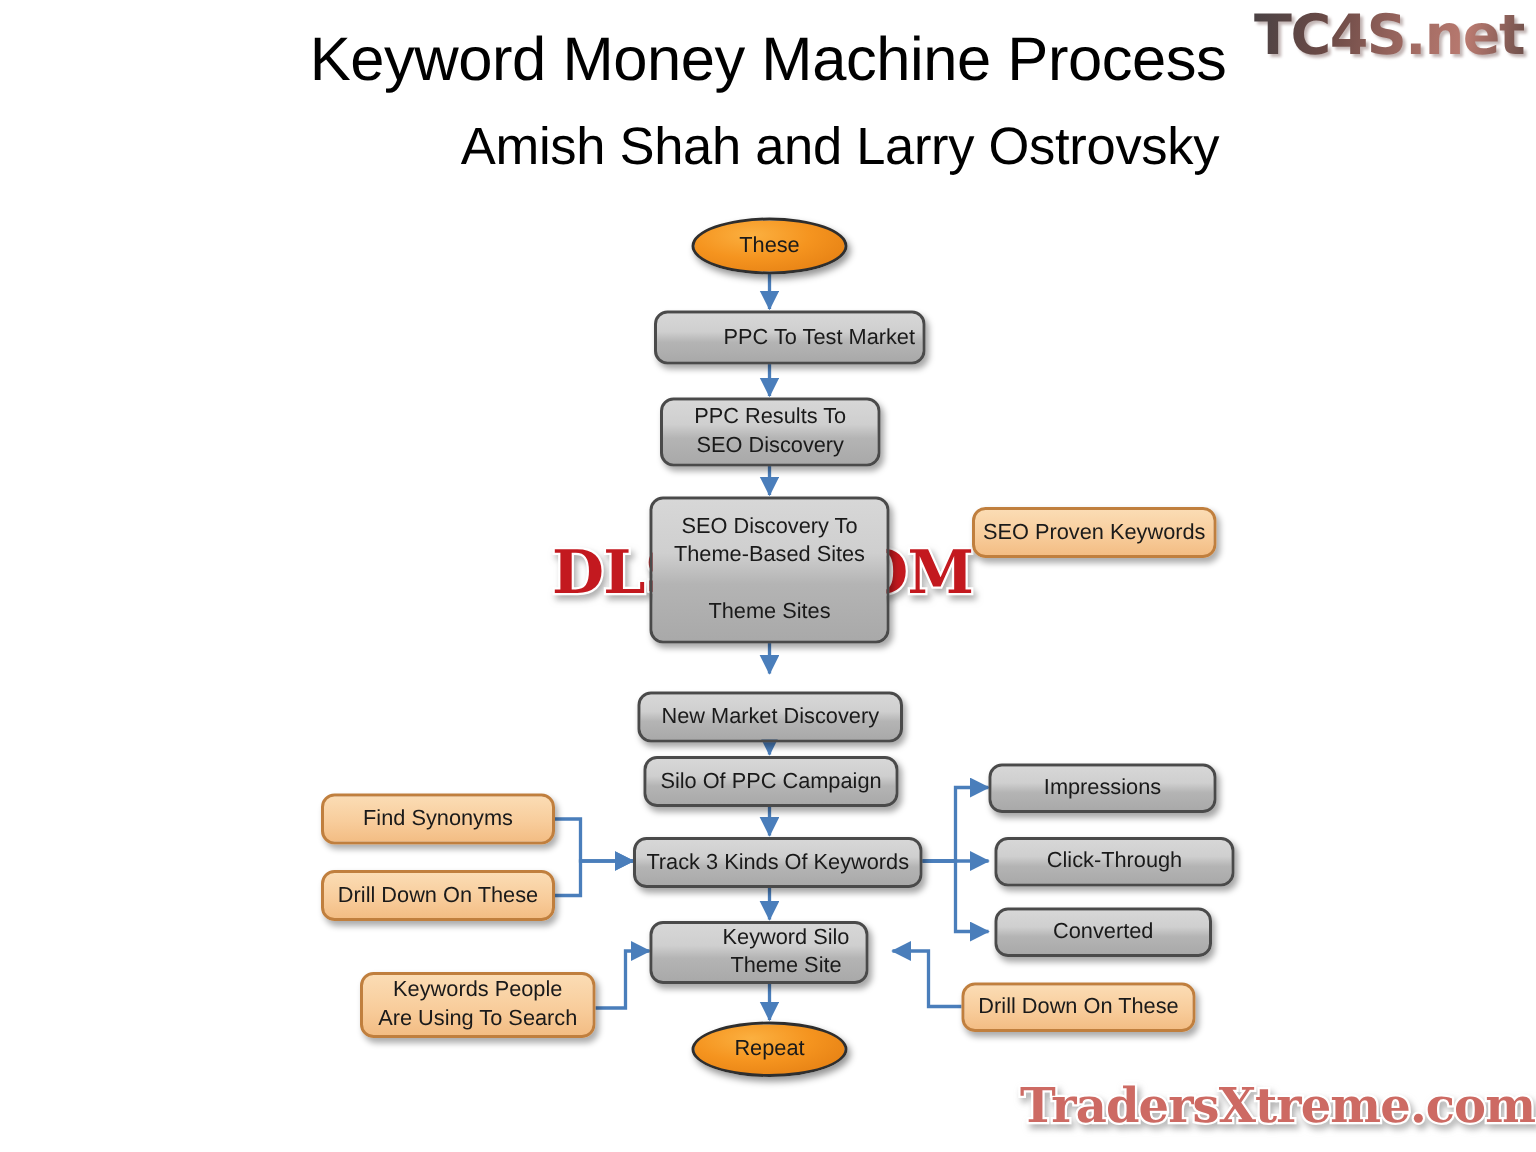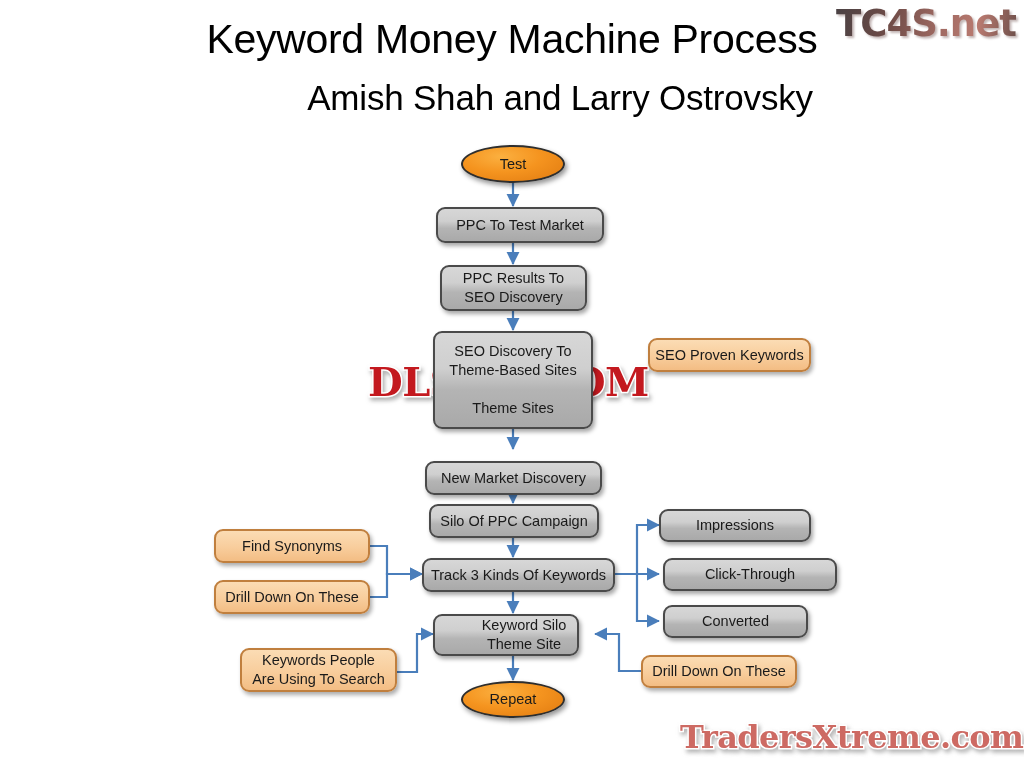--- a/index.html
+++ b/index.html
@@ -165,24 +165,24 @@
     <path d="M370,597 L387,597 L387,574 L422,574"></path>
     <path d="M615,574 L637,574 L637,525 L659,525"></path>
     <path d="M615,574 L659,574"></path>
     <path d="M615,574 L637,574 L637,621 L659,621"></path>
     <path d="M397,672 L417,672 L417,634 L433,634"></path>
     <path d="M641,671 L619,671 L619,634 L595,634"></path>
   </g>
 </svg>
 
 <div class="node term" style="left:461px; top:145px; width:104px; height:38px;">
-  <span class="label">Test</span>
-</div>
-
-<div class="node proc" style="left:436px; top:207px; width:168px; height:36px;">
+  <span class="label">These</span>
+</div>
+
+<div class="node proc" style="left:436px; top:207px; width:181px; height:36px;text-align:right;">
   <span class="label">PPC To Test Market</span>
 </div>
 
 <div class="node proc" style="left:440px; top:265px; width:147px; height:46px; white-space:pre-line;">
   <span class="label">PPC Results To
 SEO Discovery</span>
 </div>
 
 <div class="node proc" style="left:433px; top:331px; width:160px; height:98px; white-space:pre-line;">
   <span class="label">SEO Discovery To
@@ -212,21 +212,21 @@
 </div>
 
 <div class="node proc" style="left:422px; top:558px; width:193px; height:34px;">
   <span class="label">Track 3 Kinds Of Keywords</span>
 </div>
 
 <div class="node proc" style="left:659px; top:509px; width:152px; height:33px;">
   <span class="label">Impressions</span>
 </div>
 
-<div class="node proc" style="left:663px; top:558px; width:174px; height:33px;">
+<div class="node proc" style="left:663px; top:558px; width:160px; height:33px;">
   <span class="label">Click-Through</span>
 </div>
 
 <div class="node proc" style="left:663px; top:605px; width:145px; height:33px;">
   <span class="label">Converted</span>
 </div>
 
 <div class="node proc" style="left:433px; top:614px; width:146px; height:42px; white-space:pre-line;padding-left:36px;">
   <span class="label">Keyword Silo
 Theme Site</span>

